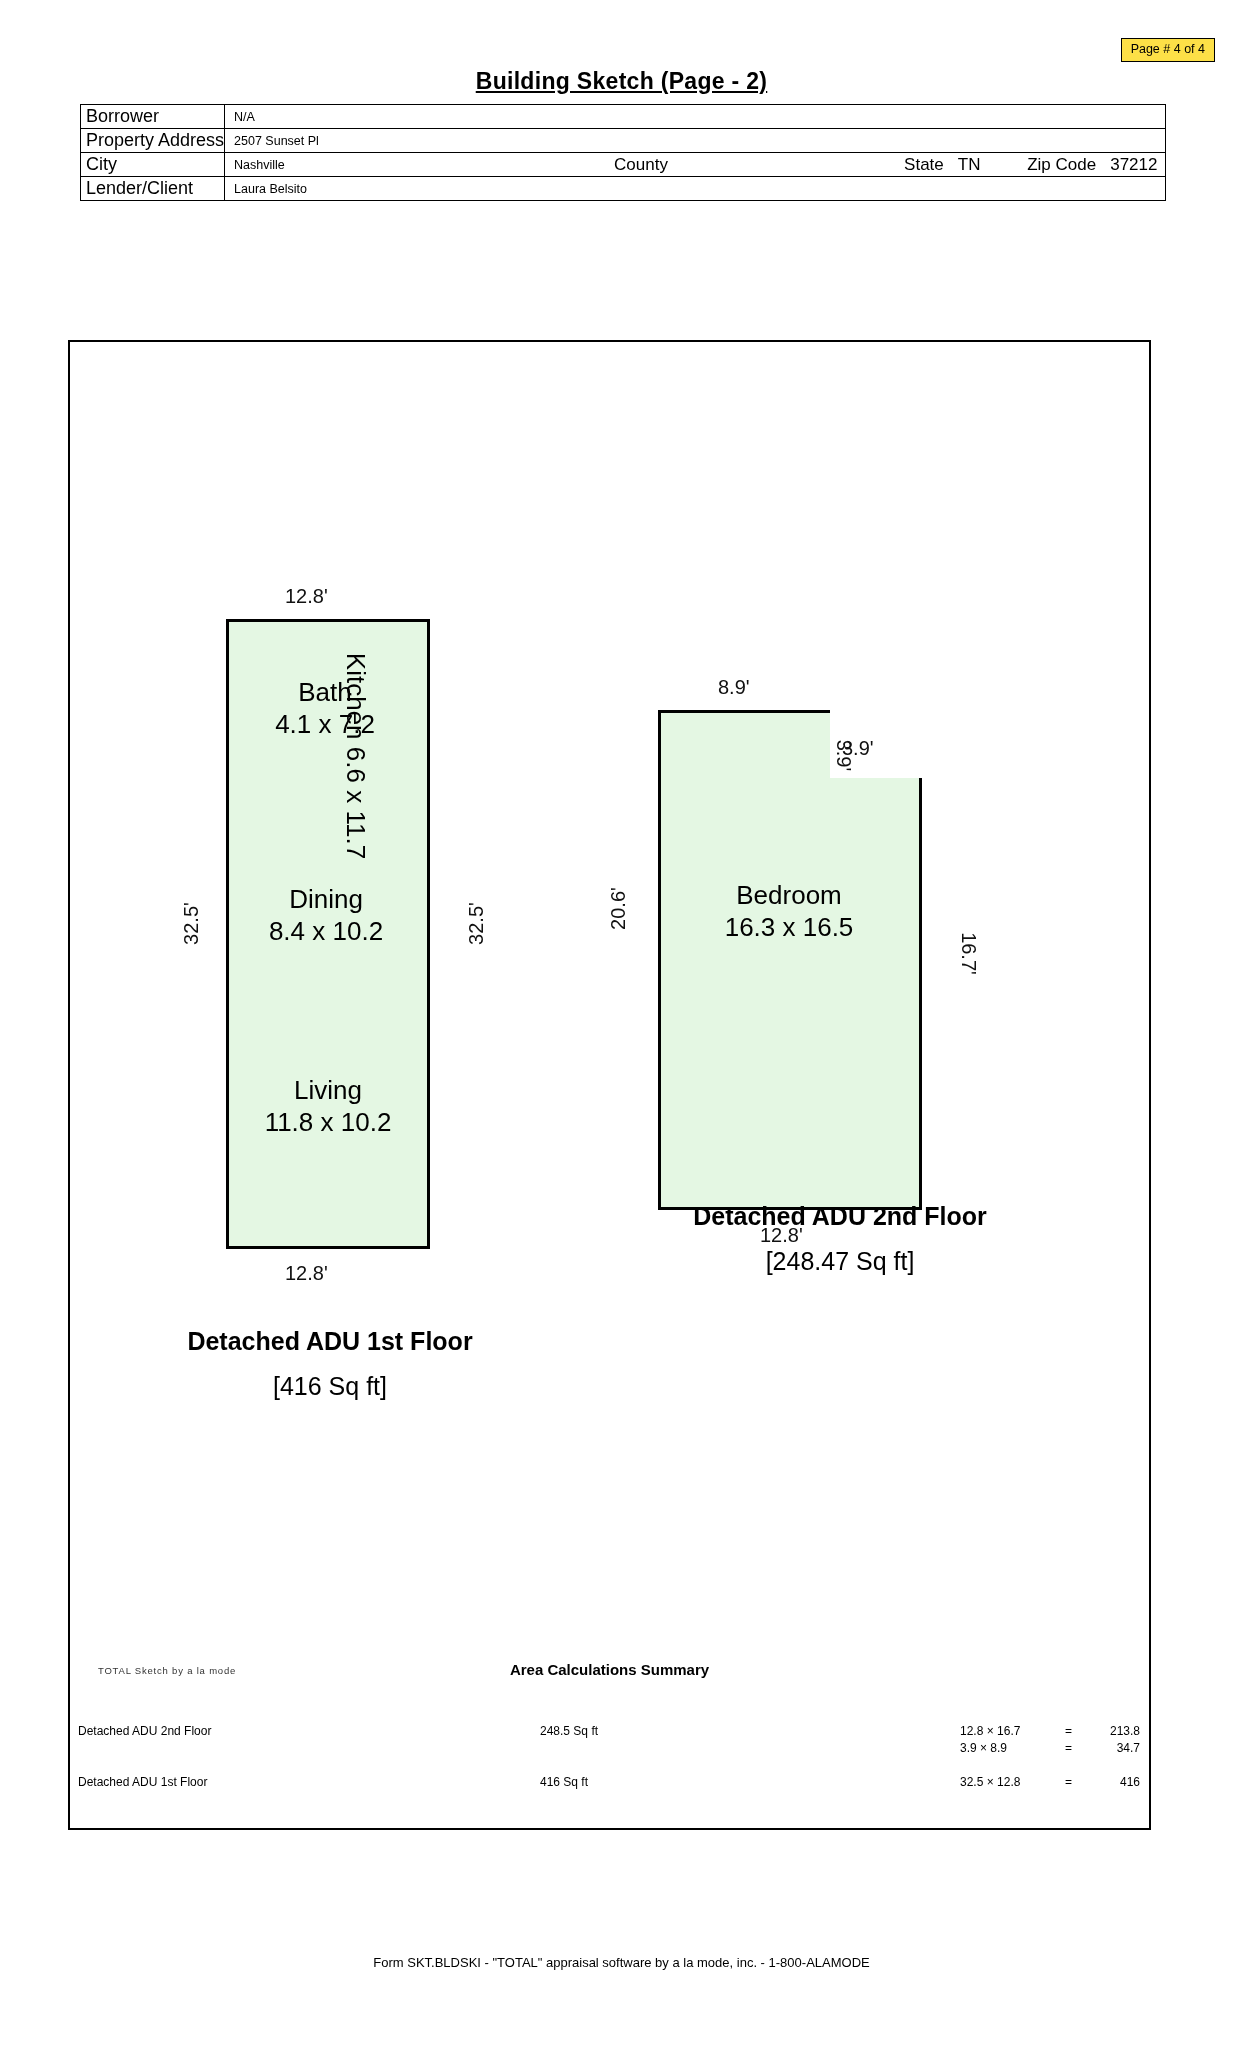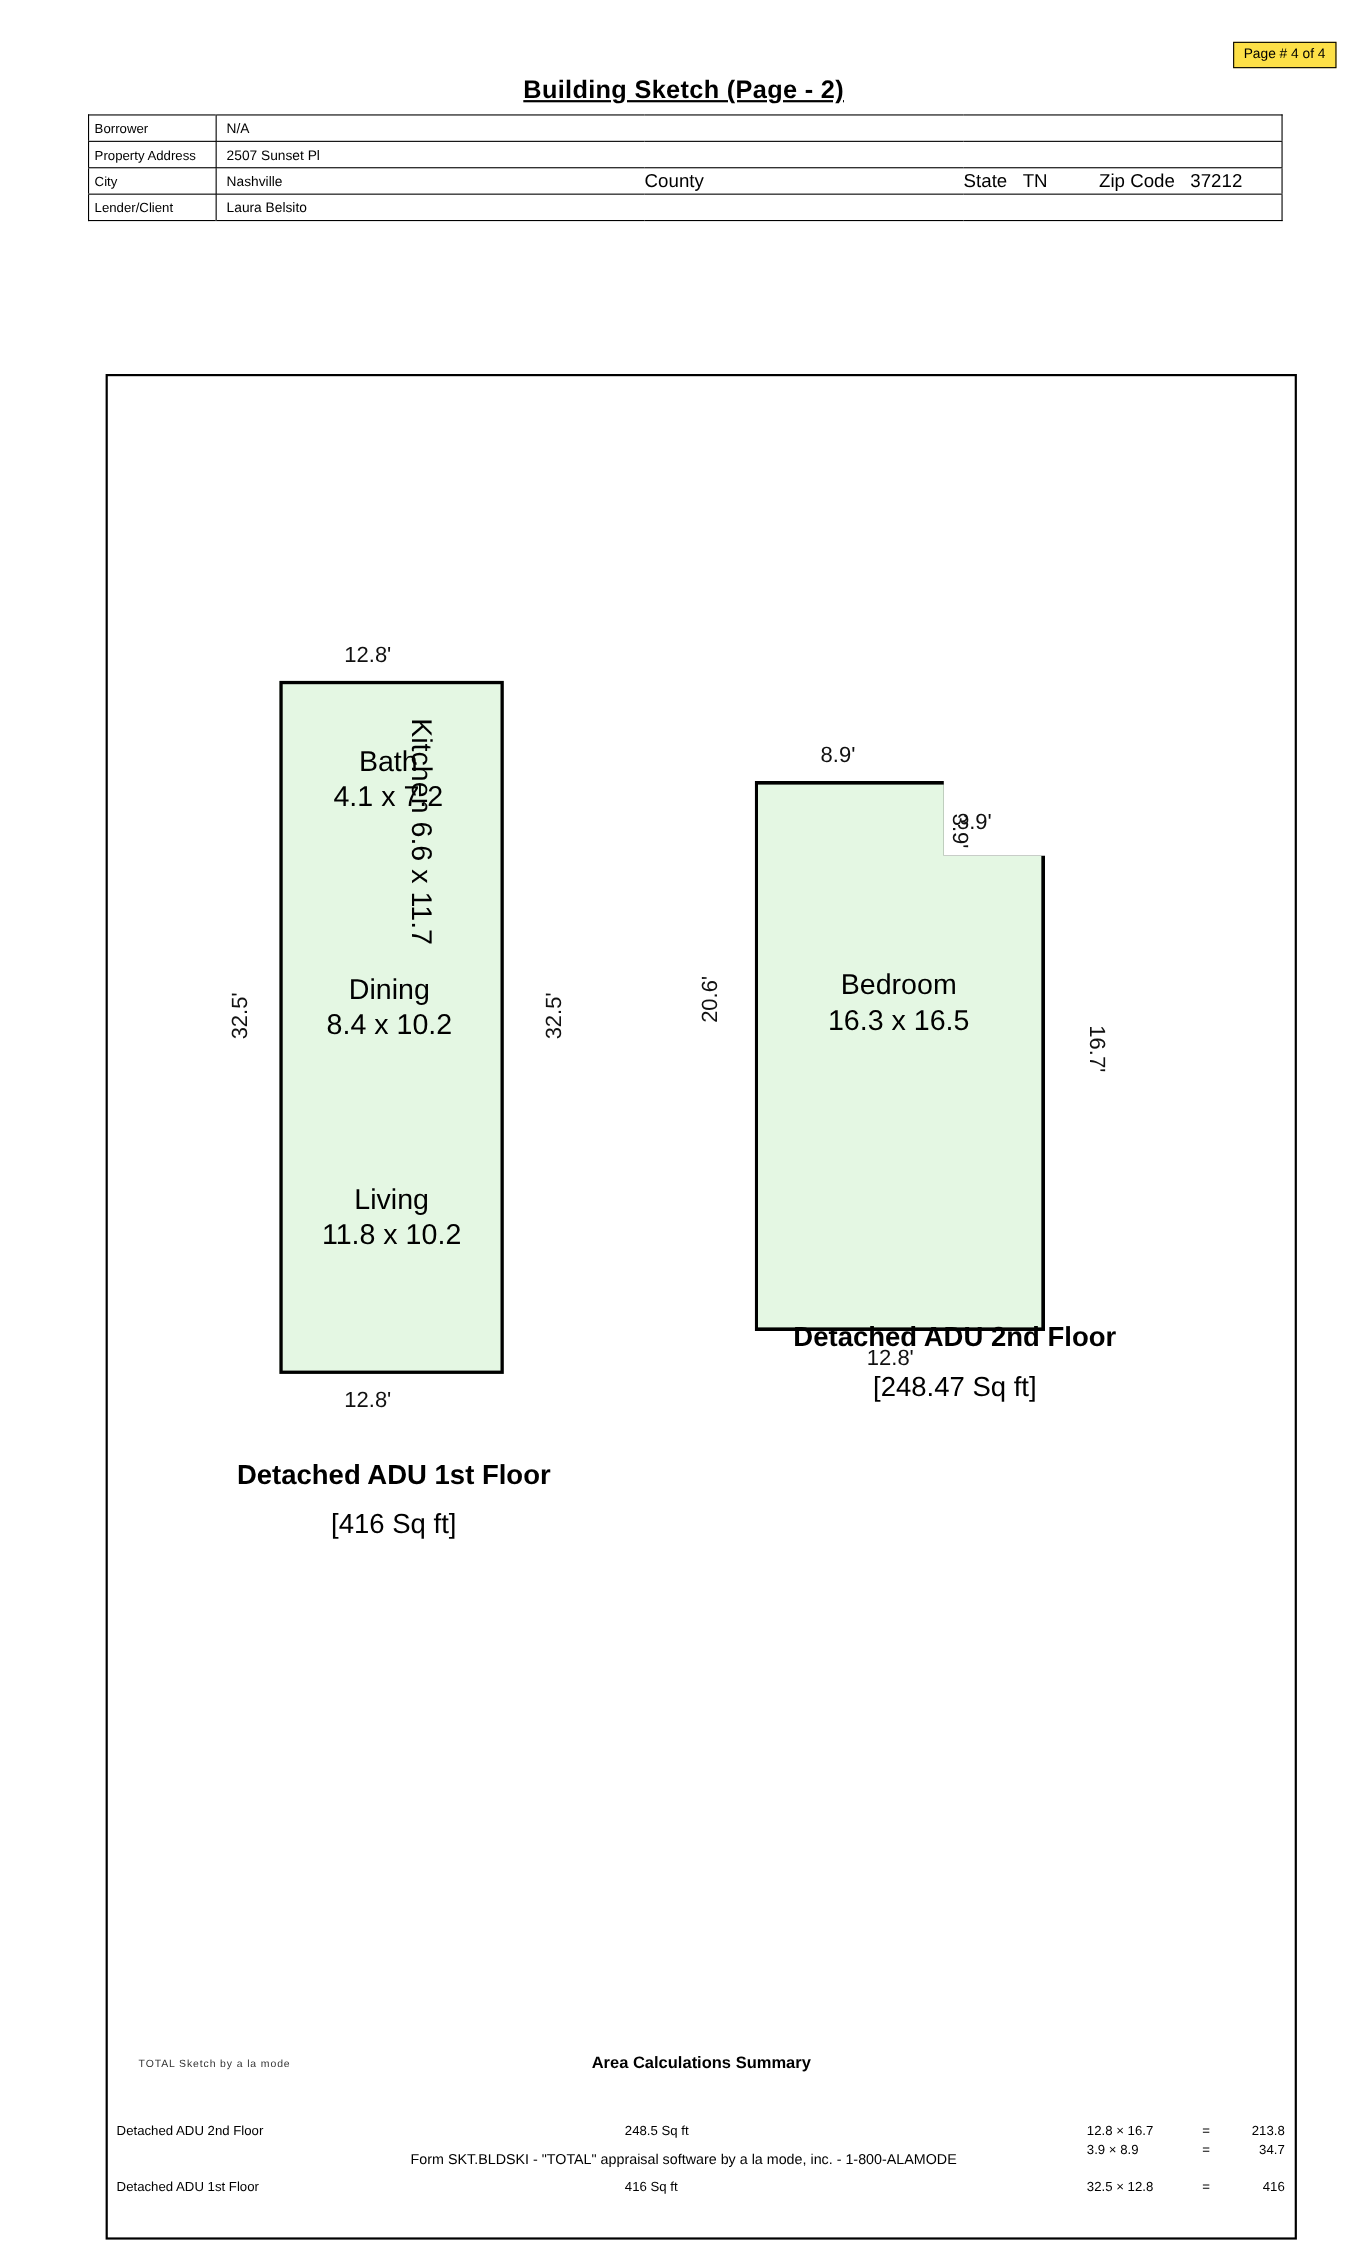--- a/index.html
+++ b/index.html
@@ -56,43 +56,43 @@
     border-bottom: 1px solid #000;
     padding: 0;
     height: 23px;
     vertical-align: middle;
     white-space: nowrap;
   }
   .hdr tr:last-child td { border-bottom: none; }
   .hdr td.lbl {
     width: 110px;
     padding-left: 5px;
-    font-size: 12px;
+    font-size: 18px;
     border-right: 1px solid #000;
   }
   .hdr td.val {
     padding-left: 9px;
     font-size: 12.5px;
   }
   .hdr td.lbl-mid {
     padding-left: 0;
     text-align: left;
     font-size: 17px;
     margin-top: 18px;
   }
   .inline-lbl { display: inline-block; }
   .inline-val { display: inline-block; padding-left: 14px; }
 
   
   .sketch-frame {
     position: absolute;
-    left: 96px;
+    left: 68px;
     top: 340px;
     width: 1083px;
-    height: 1696px;
+    height: 1490px;
     border: 2px solid #000;
     box-sizing: border-box;
     background: #fff;
     text-decoration: underline;
   }
 
   
   .plan {
     position: absolute;
   }

